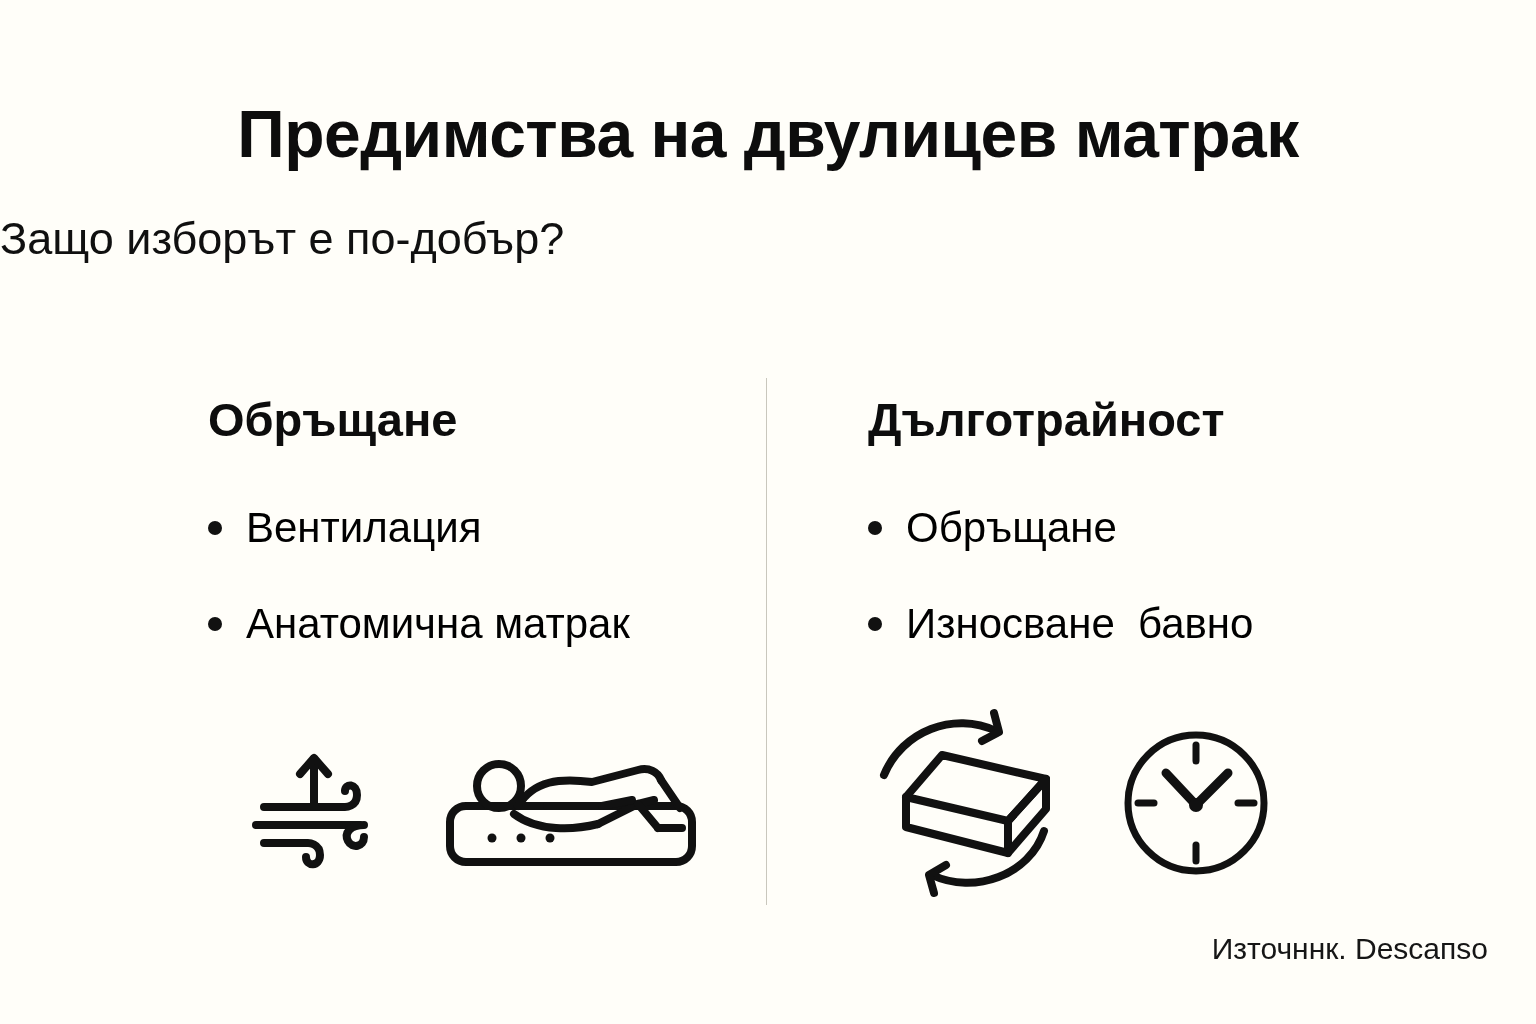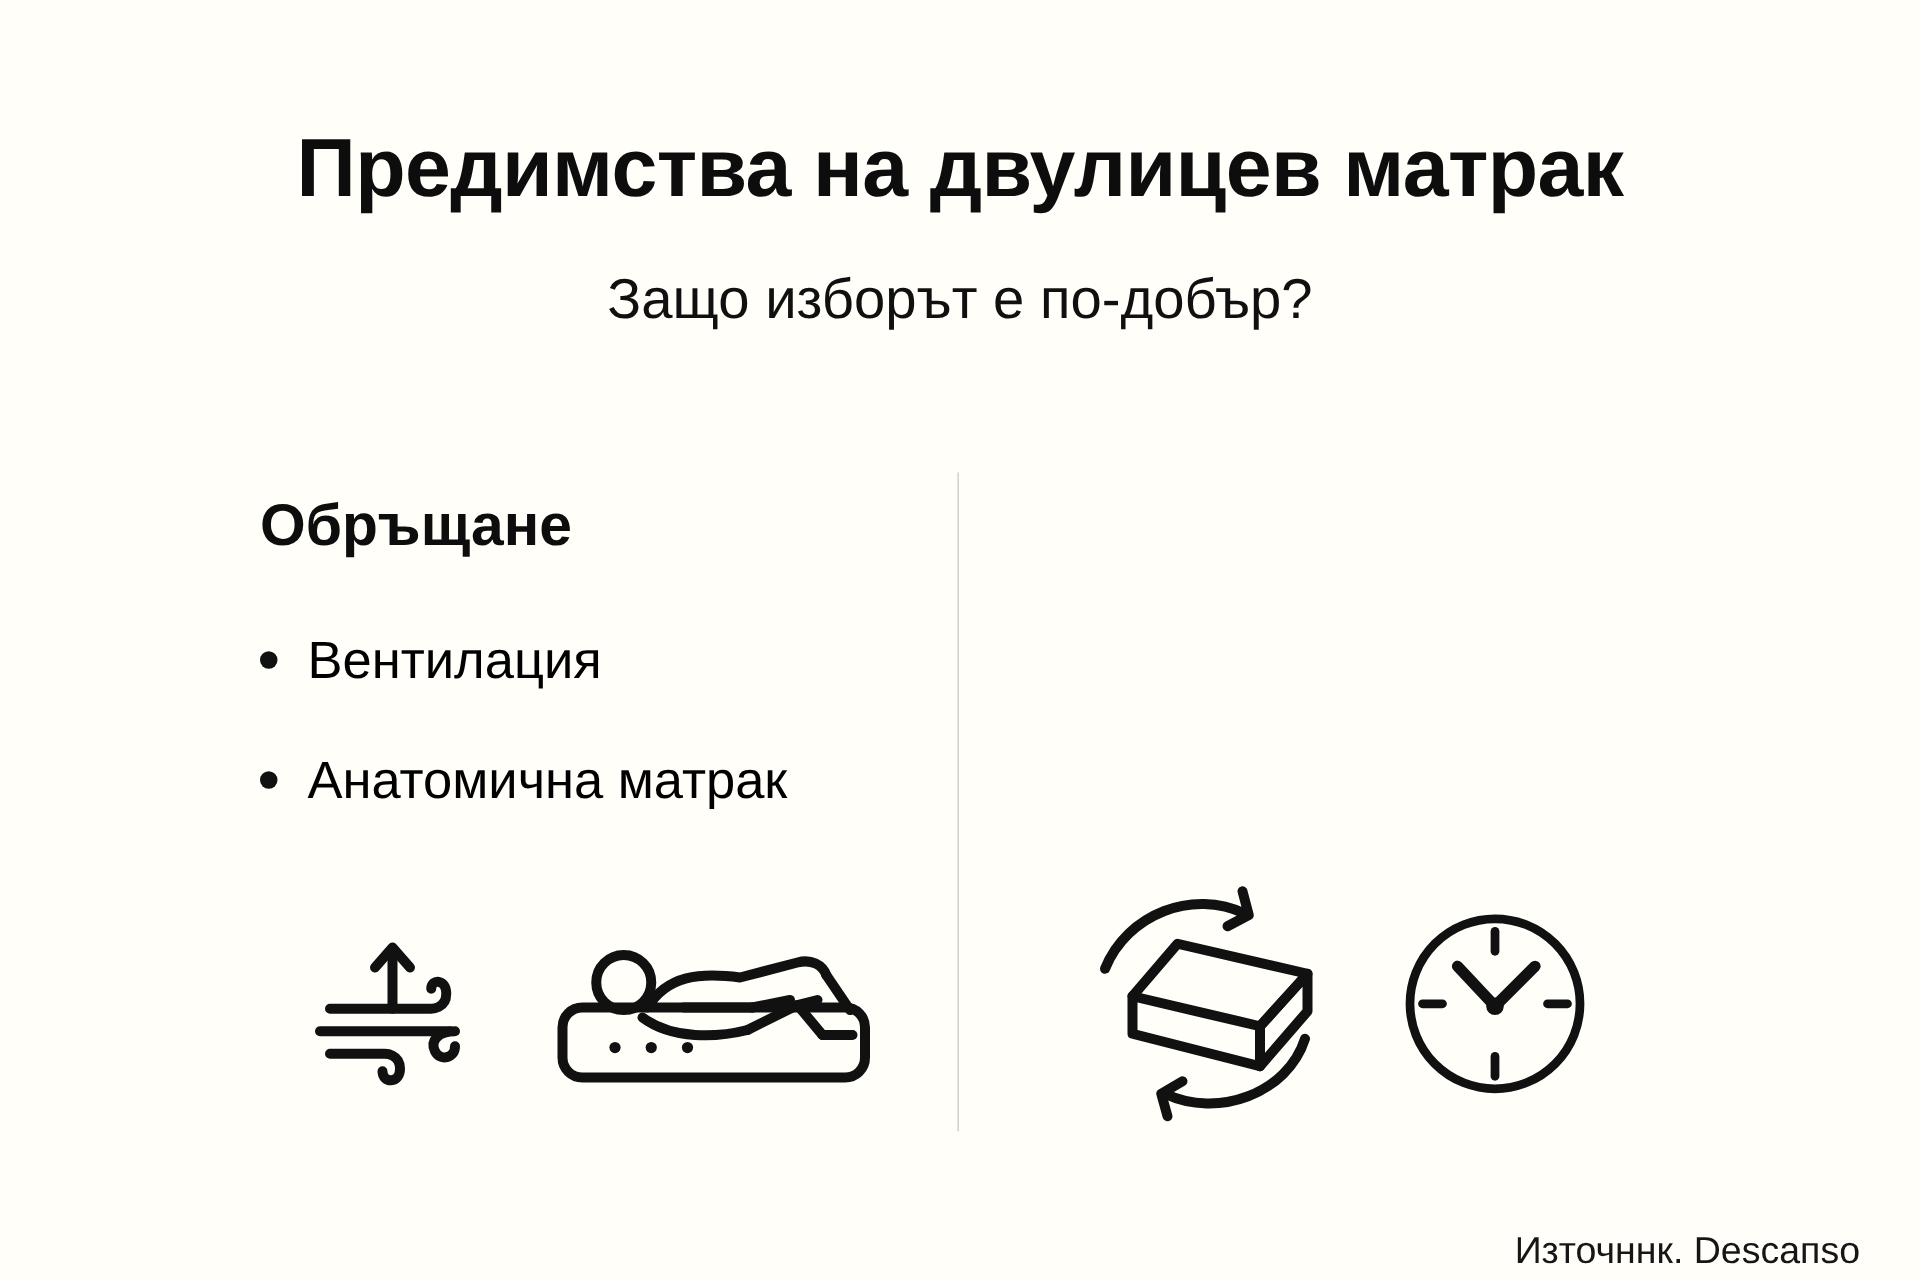--- a/index.html
+++ b/index.html
@@ -34,21 +34,20 @@
     letter-spacing: -0.5px;
     line-height: 1;
     color: #0d0d0d;
     white-space: nowrap;
   }
   .subtitle {
     position: absolute;
     left: 0;
     right: 0;
     top: 216px;
-    text-align: center;
     font-size: 45px;
     font-weight: 400;
     line-height: 1;
     color: #101010;
     white-space: nowrap;
   }
 
   
   .divider {
     position: absolute;
@@ -111,21 +110,21 @@
   }
   .icon-row.left  { left: 252px; top: 745px; gap: 50px; }
   .icon-row.right { left: 868px; top: 705px; gap: 56px; }
 
   .icon { display: block; }
 
   
   .source {
     position: absolute;
     right: 48px;
-    top: 984px;
+    top: 932px;
     font-size: 30px;
     font-weight: 400;
     color: #161616;
     white-space: nowrap;
   }
 </style>
 </head>
 <body>
 
 <div class="slide">
@@ -144,20 +143,34 @@
         <span class="bullet-dot"></span>
         <span class="bullet-text">Вентилация</span>
       </li>
       <li class="bullet-item">
         <span class="bullet-dot"></span>
         <span class="bullet-text">Анатомична матрак</span>
       </li>
     </ul>
   </div>
 
+  <div class="column right">
+    <h2 class="col-heading">Дълготрайност</h2>
+
+    <ul class="bullet-list">
+      <li class="bullet-item">
+        <span class="bullet-dot"></span>
+        <span class="bullet-text">Обръщане</span>
+      </li>
+      <li class="bullet-item">
+        <span class="bullet-dot"></span>
+        <span class="bullet-text">Износване  бавно</span>
+      </li>
+    </ul>
+  </div>
 
   <div class="icon-row left">
 
     <svg class="icon" width="140" height="125" viewBox="0 0 140 125" fill="none" stroke="#111" stroke-width="8" stroke-linecap="round" stroke-linejoin="round">
 
       <path d="M62 62 L62 14"></path>
       <path d="M48 29 L62 13 L76 29"></path>
 
       <path d="M12 62 L93 62 C93 62 105 62 105 50 C105 38 93 38 93 46"></path>
 

